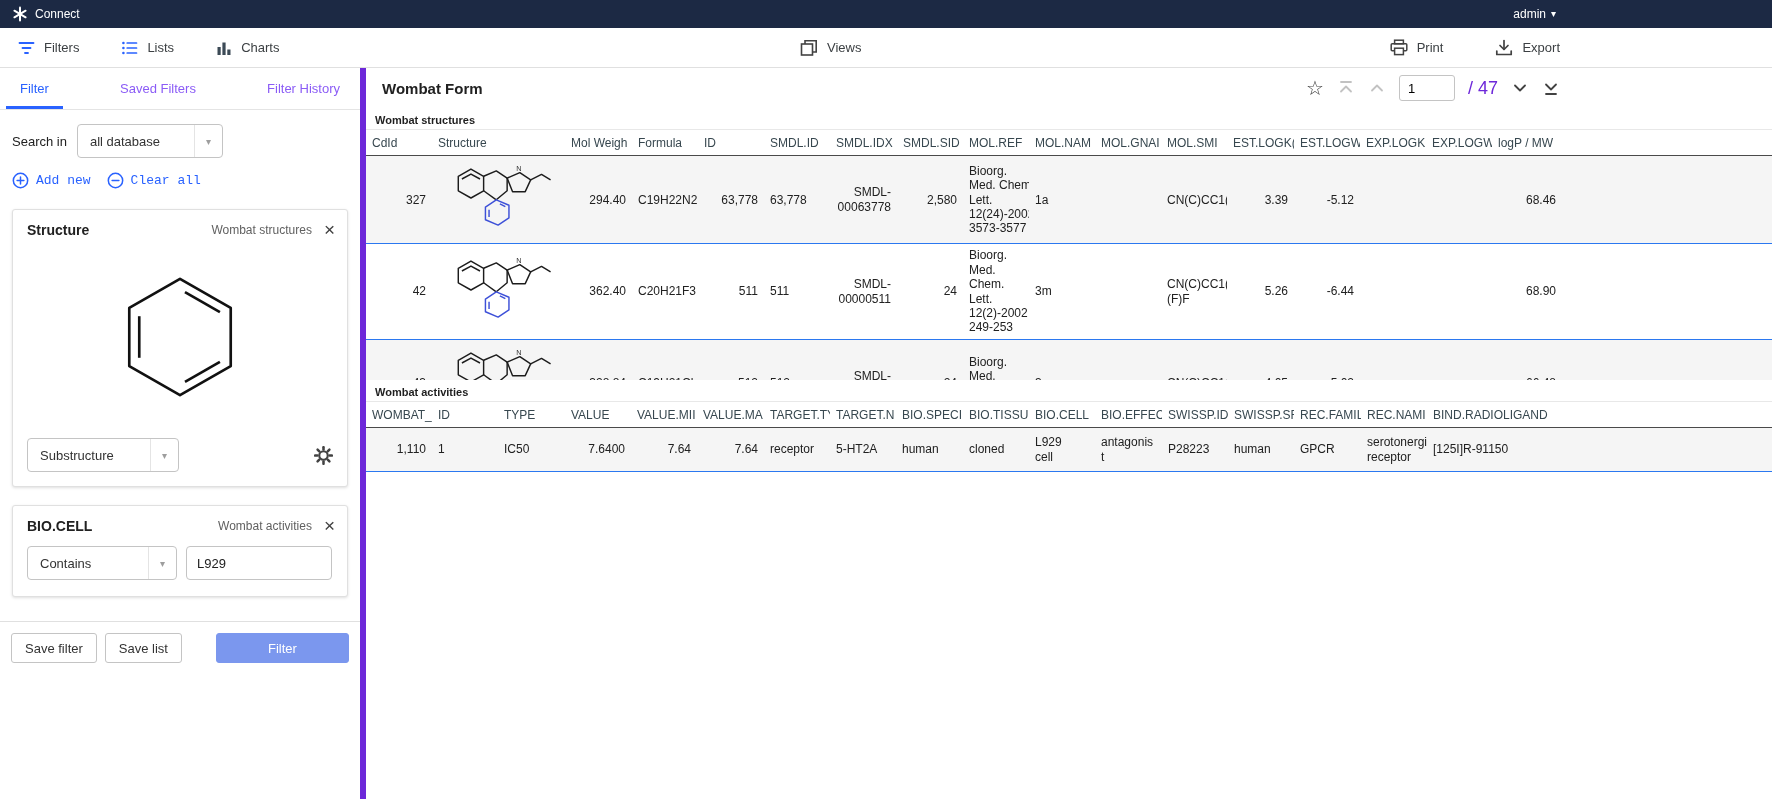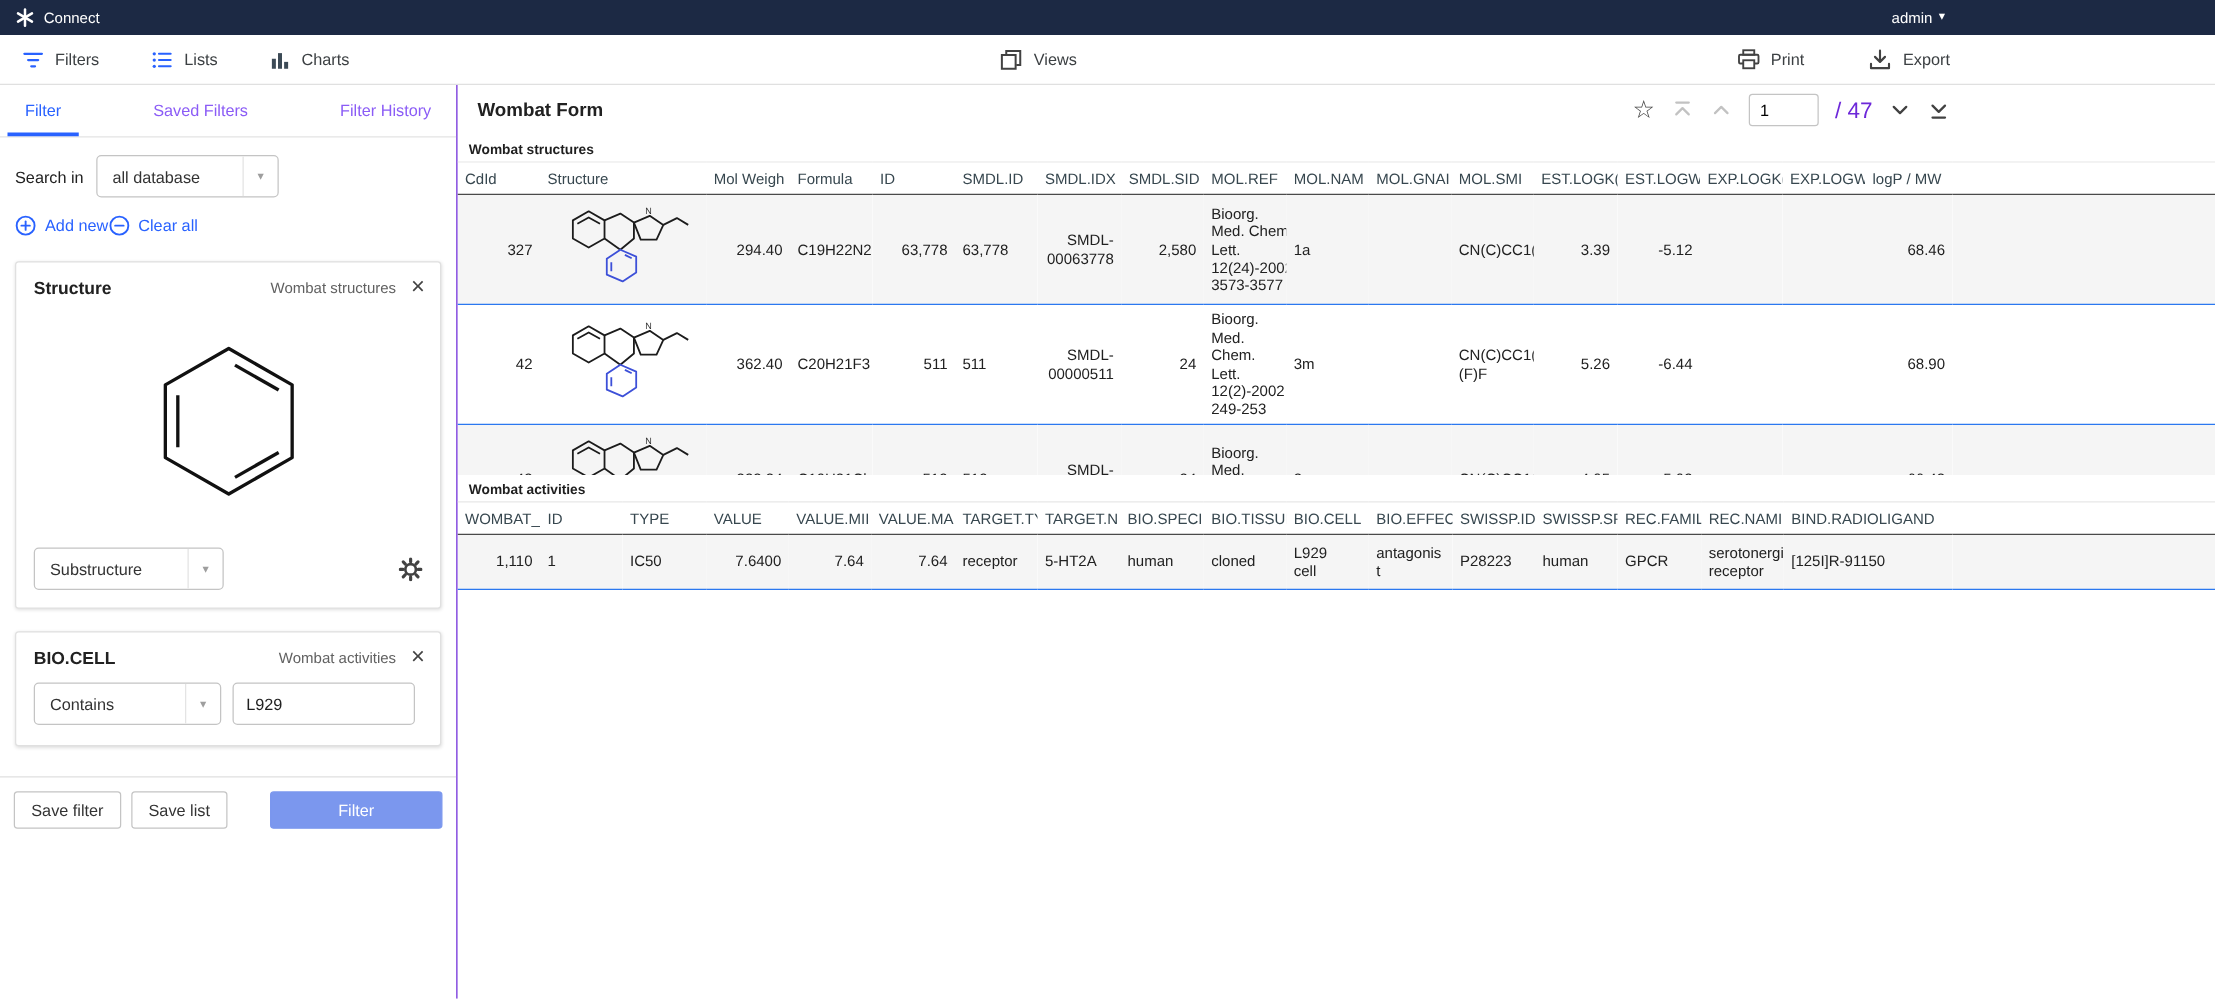--- a/index.html
+++ b/index.html
@@ -16,36 +16,36 @@
 
   
   .toolbar { height: 40px; border-bottom: 1px solid #e0e0e0; display: flex; align-items: center; position: relative; background:#fff; }
   .toolbar-left { display: flex; gap: 42px; padding-left: 18px; }
   .tool-item { display: flex; align-items: center; gap: 9px; font-size: 13px; color: #3c4043; }
   .toolbar-center { position: absolute; left: 800px; top: 0; height: 100%; }
   .toolbar-right { margin-left: auto; margin-right: 212px; display: flex; gap: 52px; }
 
   
   .layout { display: flex; height: 731px; }
-  .sidebar { width: 366px; min-width: 366px; border-right: 1px solid #6d28d9; overflow: hidden; background: #fff; }
+  .sidebar { width: 366px; min-width: 366px; border-right: 6px solid #6d28d9; overflow: hidden; background: #fff; }
   .main { flex: 1; overflow: hidden; }
 
   
   .tabs { display: flex; justify-content: space-between; border-bottom: 1px solid #e4e4e4; padding: 0 6px; }
   .tab { padding: 13px 14px; font-size: 13px; color: #8b5cf6; white-space: nowrap; }
   .tab.active { color: #2962ff; border-bottom: 3px solid #2962ff; padding-bottom: 10px; }
 
   .search-row { display: flex; align-items: center; gap: 10px; padding: 14px 12px 8px 12px; font-size: 13px; }
   .select { display: inline-flex; align-items: center; height: 34px; border: 1px solid #c4c4c4;
     border-radius: 4px; background: #fff; font-size: 13px; color: #333; overflow: hidden; }
   .select .select-label { padding: 0 10px 0 12px; white-space: nowrap; flex: 1; }
   .select .select-chev { width: 28px; align-self: stretch; display: flex; align-items: center; justify-content: center;
     border-left: 1px solid #e4e4e4; color: #9e9e9e; font-size: 10px; }
 
-  .actions-row { display: flex; align-items: flex-end; gap: 0; padding: 6px 6px 10px 12px; }
+  .actions-row { display: flex; align-items: flex-end; gap: 16px; padding: 6px 6px 10px 12px; font-family: Liberation Mono, monospace; }
   .link-btn { display: flex; align-items: center; gap: 7px; color: #2962ff; font-size: 13px; white-space: nowrap; }
   .annotation-box { border: 3px solid #ef1e12; padding: 7px 10px; display: flex; align-items: center; gap: 9px; }
   .filter-child-label { color: #2962ff; font-size: 13px; font-weight: 600; white-space: nowrap; }
   .toggle { width: 34px; height: 14px; border-radius: 7px; background: #8ea9ee; position: relative; display: inline-block; margin-left: 4px; }
   .toggle-knob { position: absolute; right: -3px; top: -3px; width: 20px; height: 20px; border-radius: 50%;
     background: #2a5ae0; box-shadow: 0 1px 2px rgba(0,0,0,.35); }
 
   .card { margin: 10px 12px 18px 12px; border: 1px solid #e0e0e0; border-radius: 3px;
     box-shadow: 0 1px 3px rgba(0,0,0,.13); background: #fff; }
   .card-header { display: flex; align-items: center; padding: 12px 12px 6px 14px; }

